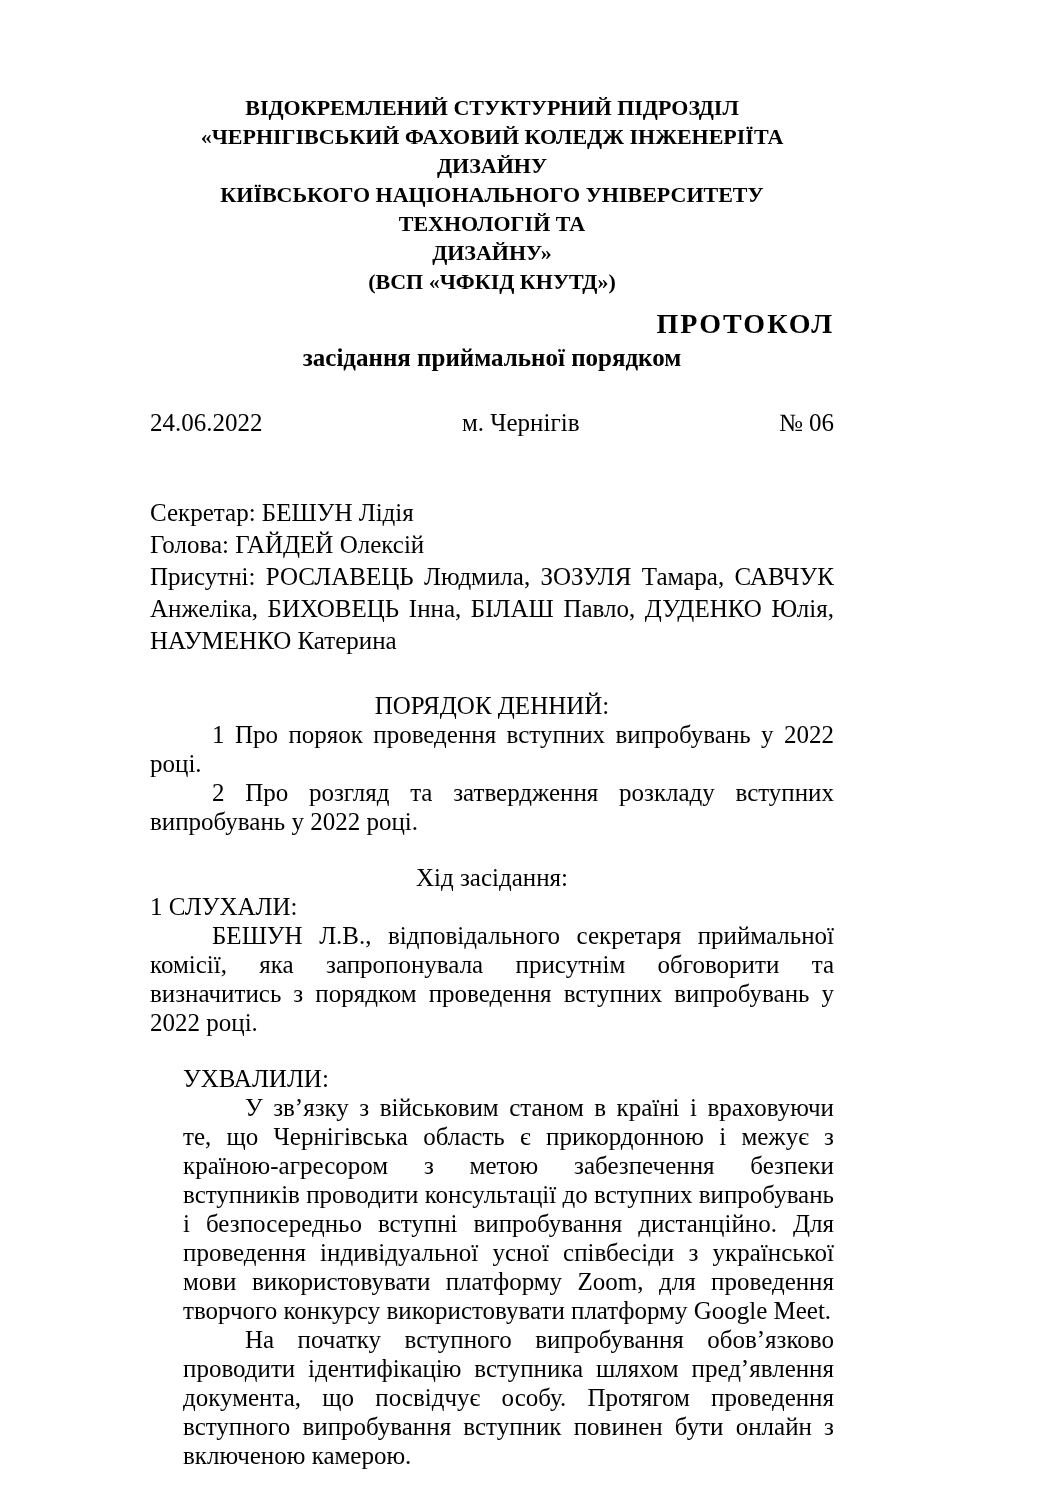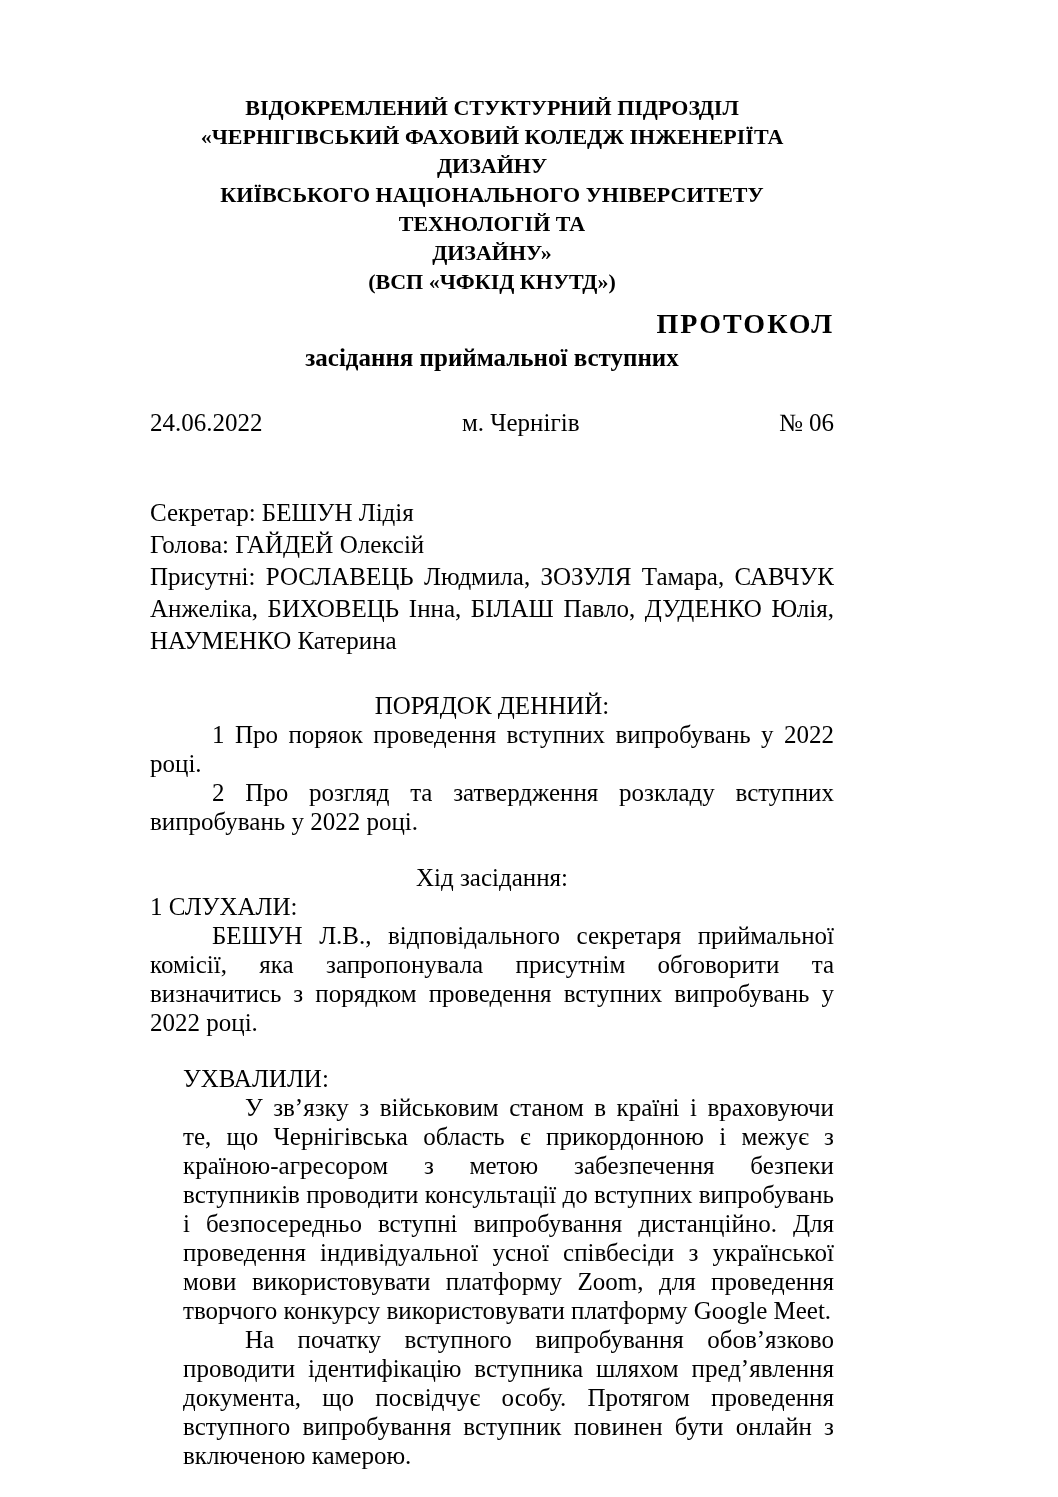--- a/index.html
+++ b/index.html
@@ -82,21 +82,21 @@
 
   <div class="org-header">
     <div>ВІДОКРЕМЛЕНИЙ СТУКТУРНИЙ ПІДРОЗДІЛ</div>
     <div>«ЧЕРНІГІВСЬКИЙ ФАХОВИЙ КОЛЕДЖ ІНЖЕНЕРІЇТА ДИЗАЙНУ</div>
     <div>КИЇВСЬКОГО НАЦІОНАЛЬНОГО УНІВЕРСИТЕТУ ТЕХНОЛОГІЙ ТА</div>
     <div>ДИЗАЙНУ»</div>
     <div>(ВСП «ЧФКІД КНУТД»)</div>
   </div>
 
   <div class="doc-title">ПРОТОКОЛ</div>
-  <div class="doc-subtitle">засідання приймальної вступних</div>
+  <div class="doc-subtitle">засідання приймальної порядком</div>
 
   <div class="meta-row">
     <span class="meta-date">24.06.2022</span>
     <span class="meta-place">м. Чернігів</span>
     <span class="meta-number">№ 06</span>
   </div>
 
   <div class="participants">
     <p>Секретар: БЕШУН Лідія</p>
     <p>Голова: ГАЙДЕЙ Олексій</p>

